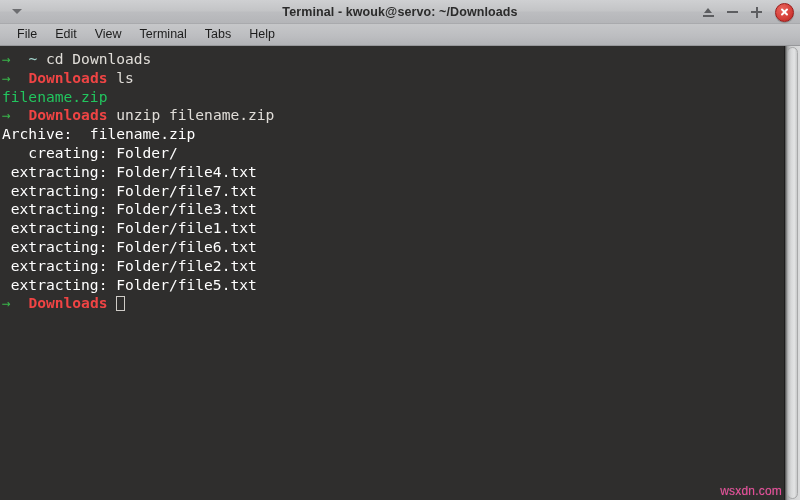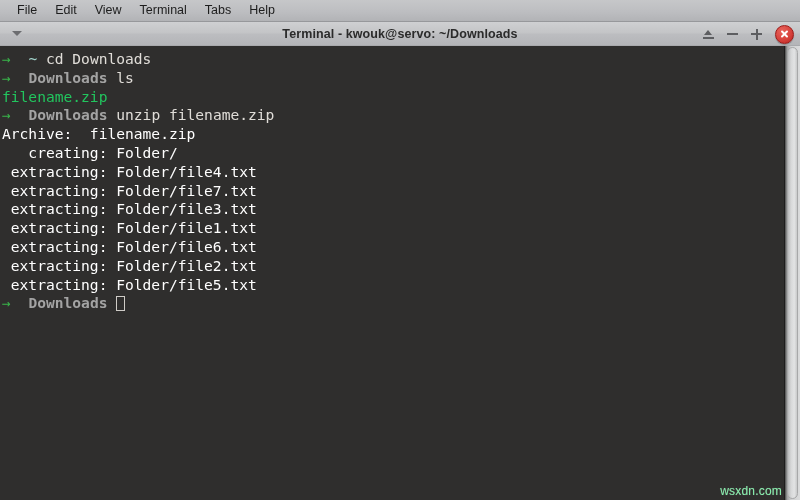--- a/index.html
+++ b/index.html
@@ -183,21 +183,21 @@
     white-space: pre;
     overflow: hidden;
   }
   .tline {
     white-space: pre;
     height: 18.8px;
     line-height: 18.8px;
   }
   .c-arrow   { color: #39b54a; }
   .c-path    { color: #9fd0c8; }
-  .c-prompt  { color: #a3a3a3; font-weight: bold; }
+  .c-prompt  { color: #ef4444; font-weight: bold; }
   .c-cmd     { color: #e0ddd8; }
   .c-out     { color: #ffffff; }
   .c-zip     { color: #22c55e; }
   .cursor-block {
     display: inline-block;
     width: 9px;
     height: 15px;
     border: 1.5px solid #cfccc7;
     box-sizing: border-box;
     vertical-align: -3px;
@@ -223,61 +223,61 @@
     border-radius: 6px;
     box-sizing: border-box;
   }
 
   
   #watermark {
     position: absolute;
     right: 18px;
     bottom: 2px;
     font-size: 12px;
-    color: #86efac;
+    color: #ec4899;
     font-family: "Liberation Sans", sans-serif;
     letter-spacing: 0.2px;
     text-shadow: 0 0 1px rgba(220,220,220,0.35);
   }
 </style>
 </head>
 <body>
 
 <div id="window">
+
+  <div id="titlebar">
+    <div id="window-menu-button">
+      <span class="tri-down"></span>
+    </div>
+    <div id="title-text">Terminal - kwouk@servo: ~/Downloads</div>
+    <div id="titlebar-buttons">
+      <div class="tb-btn">
+        <span class="shade-glyph"></span>
+      </div>
+      <div class="tb-btn">
+        <span class="min-glyph"></span>
+      </div>
+      <div class="tb-btn">
+        <span class="max-glyph"></span>
+      </div>
+      <div id="close-button">
+        <span class="x-glyph"></span>
+      </div>
+    </div>
+  </div>
 
   <div id="menubar">
     <div class="menu-item">File</div>
     <div class="menu-item">Edit</div>
     <div class="menu-item">View</div>
     <div class="menu-item">Terminal</div>
     <div class="menu-item">Tabs</div>
     <div class="menu-item">Help</div>
   </div>
 
-  <div id="titlebar">
-    <div id="window-menu-button">
-      <span class="tri-down"></span>
-    </div>
-    <div id="title-text">Terminal - kwouk@servo: ~/Downloads</div>
-    <div id="titlebar-buttons">
-      <div class="tb-btn">
-        <span class="shade-glyph"></span>
-      </div>
-      <div class="tb-btn">
-        <span class="min-glyph"></span>
-      </div>
-      <div class="tb-btn">
-        <span class="max-glyph"></span>
-      </div>
-      <div id="close-button">
-        <span class="x-glyph"></span>
-      </div>
-    </div>
-  </div>
-
   <div id="terminal-area">
     <div id="terminal-screen"><div class="tline"><span class="c-arrow">→</span>  <span class="c-path">~</span> <span class="c-cmd">cd Downloads</span></div><div class="tline"><span class="c-arrow">→</span>  <span class="c-prompt">Downloads</span> <span class="c-cmd">ls</span></div><div class="tline"><span class="c-zip">filename.zip</span></div><div class="tline"><span class="c-arrow">→</span>  <span class="c-prompt">Downloads</span> <span class="c-cmd">unzip filename.zip</span></div><div class="tline"><span class="c-out">Archive:  filename.zip</span></div><div class="tline"><span class="c-out">   creating: Folder/</span></div><div class="tline"><span class="c-out"> extracting: Folder/file4.txt</span></div><div class="tline"><span class="c-out"> extracting: Folder/file7.txt</span></div><div class="tline"><span class="c-out"> extracting: Folder/file3.txt</span></div><div class="tline"><span class="c-out"> extracting: Folder/file1.txt</span></div><div class="tline"><span class="c-out"> extracting: Folder/file6.txt</span></div><div class="tline"><span class="c-out"> extracting: Folder/file2.txt</span></div><div class="tline"><span class="c-out"> extracting: Folder/file5.txt</span></div><div class="tline"><span class="c-arrow">→</span>  <span class="c-prompt">Downloads</span> <span class="cursor-block"></span></div></div>
     <div id="scrollbar">
       <div id="scroll-thumb"></div>
     </div>
     <div id="watermark">wsxdn.com</div>
   </div>
 
 </div>
 

